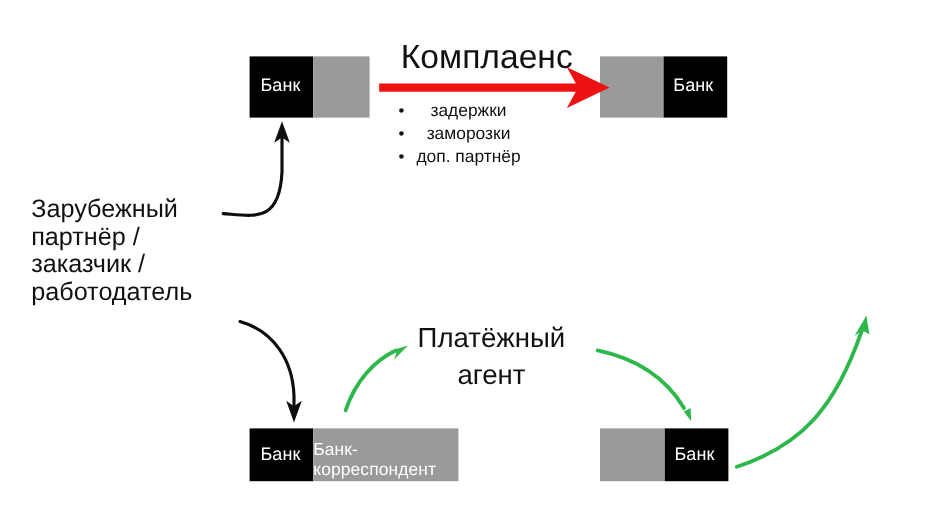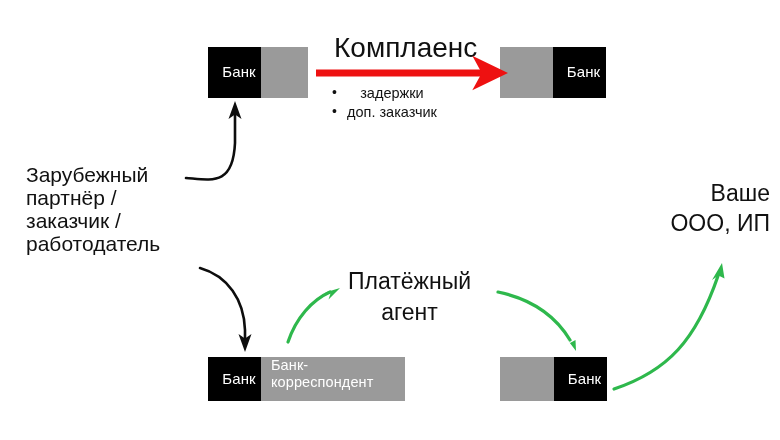--- a/index.html
+++ b/index.html
@@ -25,21 +25,20 @@
     align-items: stretch;
   }
   .half {
     display: flex;
     align-items: center;
     box-sizing: border-box;
   }
   .half.black {
     background: #000000;
     color: #ffffff;
-    justify-content: center;
   }
   .half.gray {
     background: #9a9a9a;
     color: #ffffff;
   }
   .half .lbl {
     font-size: 15px;
     line-height: 1.12;
     letter-spacing: 0.1px;
     white-space: pre-line;
@@ -51,21 +50,21 @@
   #box-top-left .gray  { width: 47px; }
 
   
   #box-top-right { left: 500px; top: 47px; width: 106px; height: 51px; }
   #box-top-right .gray  { width: 53px; }
   #box-top-right .black { width: 53px; padding-left: 8px; }
 
   
   #box-bottom-left { left: 208px; top: 357px; width: 197px; height: 44px; }
   #box-bottom-left .black { width: 53px; padding-left: 9px; }
-  #box-bottom-left .gray  { width: 144px; padding-left: 10px; align-items: flex-start; }
+  #box-bottom-left .gray  { width: 121px; padding-left: 0; align-items: flex-end; }
   #box-bottom-left .gray .lbl { font-size: 14.5px; line-height: 1.16; }
 
   
   #box-bottom-right { left: 500px; top: 357px; width: 107px; height: 44px; }
   #box-bottom-right .gray  { width: 54px; }
   #box-bottom-right .black { width: 53px; padding-left: 8px; }
 
   
   #compliance-title {
     left: 334px; top: 32px;
@@ -169,33 +168,32 @@
     </div>
     <div class="half black">
       <span class="lbl">Банк</span>
     </div>
   </div>
 
   <div class="abs" id="compliance-title">Комплаенс</div>
 
   <ul class="abs" id="compliance-list">
     <li>задержки</li>
-    <li>доп. заказчик</li>
+    <li>заморозки</li>
+    <li>доп. партнёр</li>
   </ul>
 
   <div class="abs" id="foreign-partner-label">Зарубежный
 партнёр /
 заказчик /
 работодатель</div>
 
   <div class="abs" id="payment-agent-label">Платёжный
 агент</div>
 
-  <div class="abs" id="your-company-label">Ваше
-ООО, ИП</div>
 
   <svg class="overlay" viewBox="0 0 780 440">
     <defs>
       <marker id="mk-red" markerWidth="5.4" markerHeight="5.4" refX="2.1" refY="2.7" orient="auto">
         <path d="M0,0.25 L5.1,2.7 L0,5.15 L1.35,2.7 Z" fill="#ee1111"></path>
       </marker>
     </defs>
 
     <g>
       <line x1="316" y1="73" x2="487" y2="73" stroke="#ee1111" stroke-width="7" marker-end="url(#mk-red)"></line>

